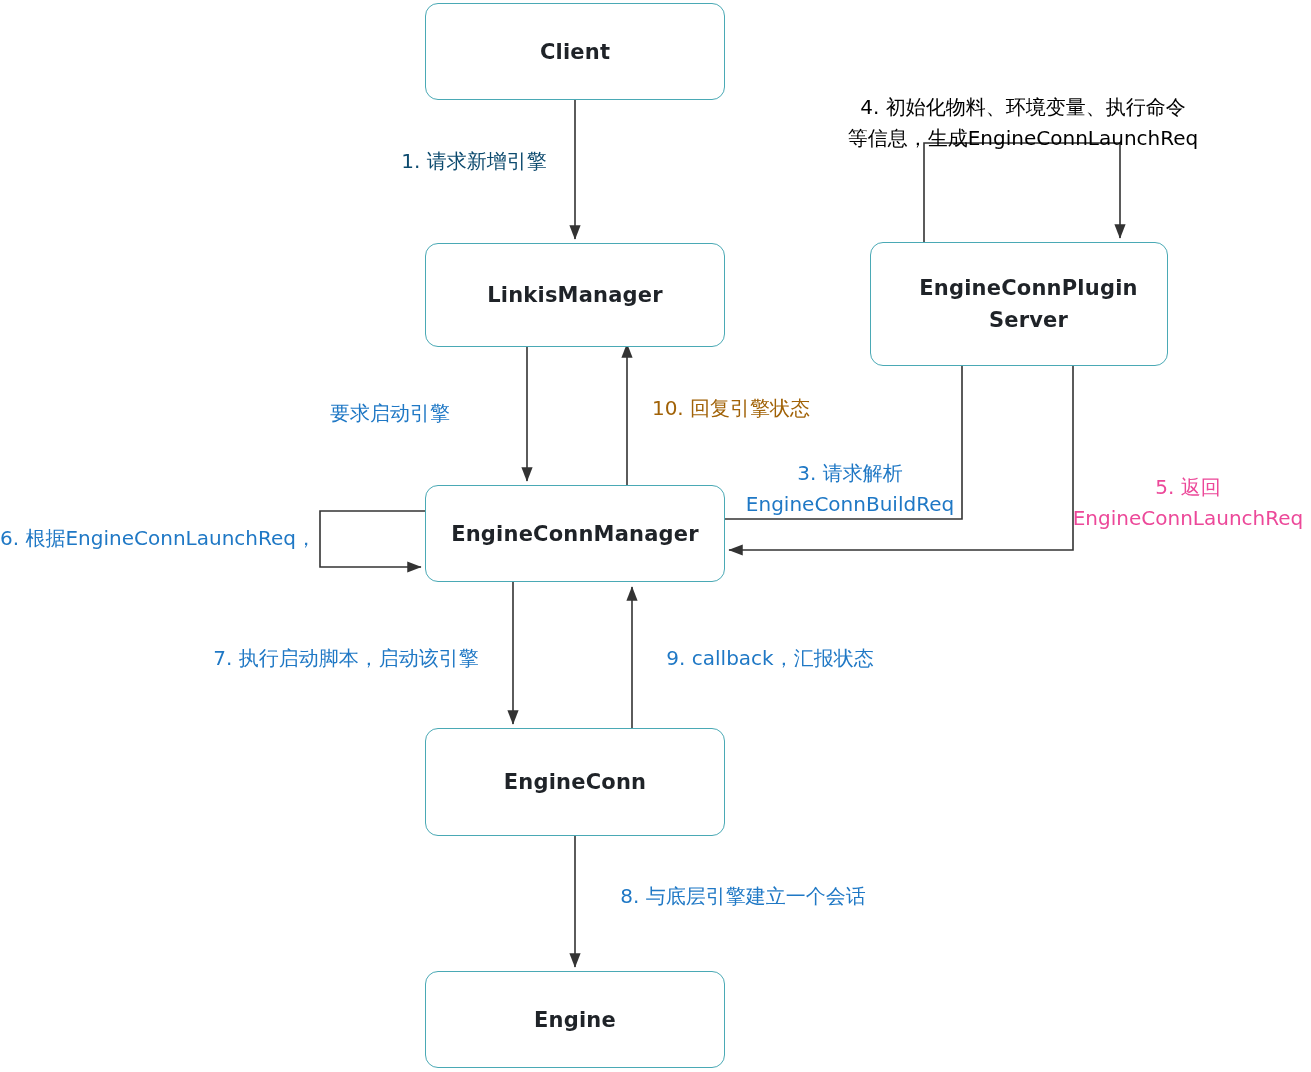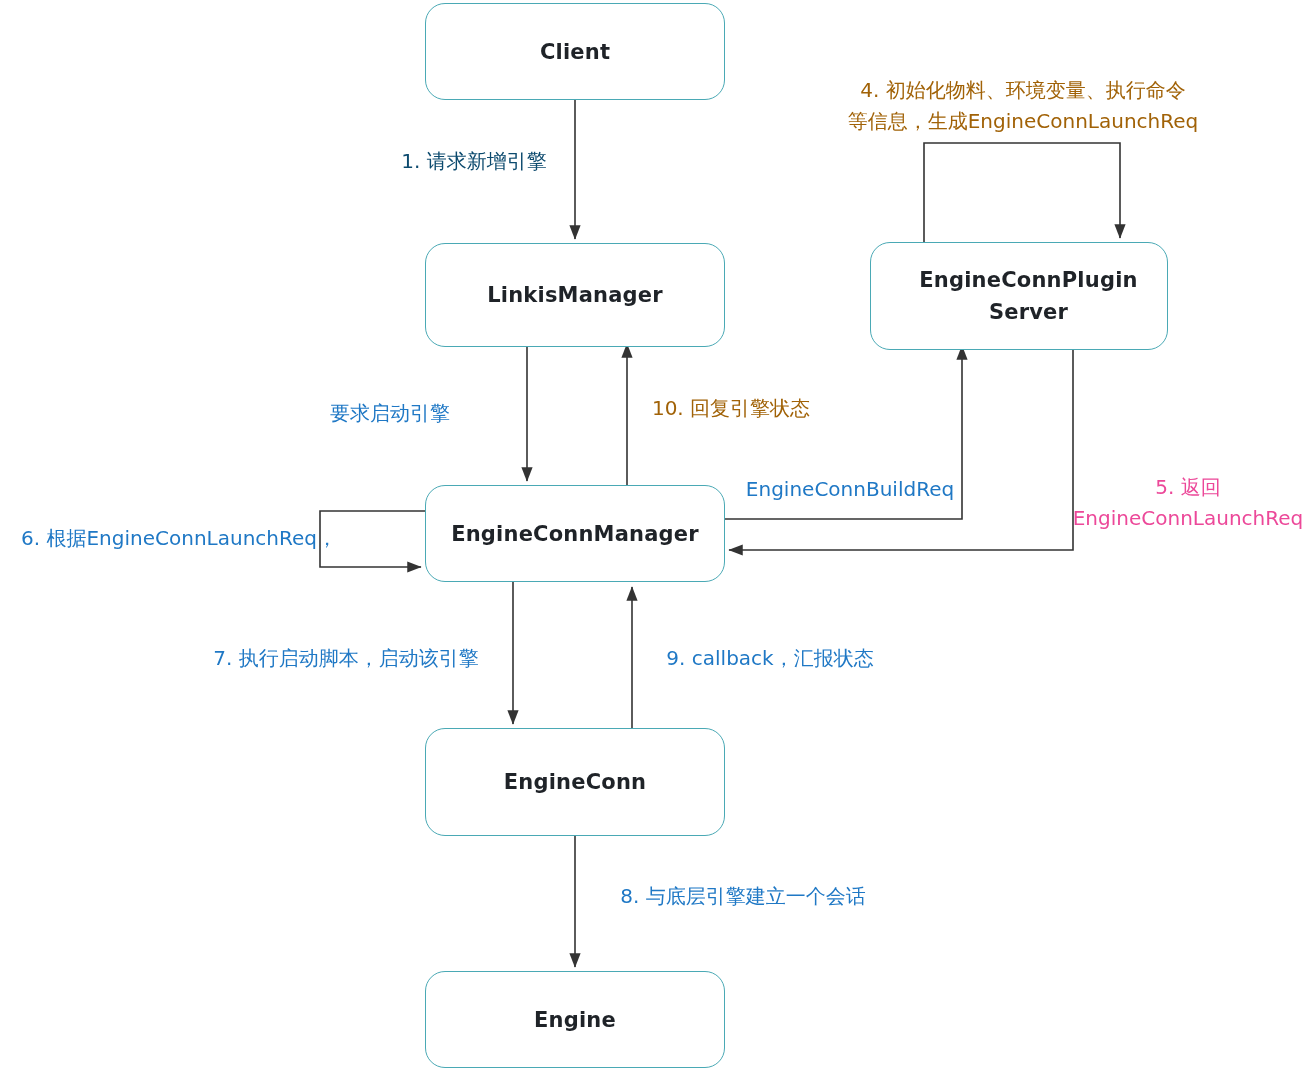--- a/index.html
+++ b/index.html
@@ -19,21 +19,21 @@
     position: absolute;
     left: 0; top: 0;
     width: 1311px;
     height: 1072px;
   }
   .node {
     position: absolute;
     box-sizing: border-box;
     background: #ffffff;
     border: 1.6px solid #4aa9b5;
-    border-radius: 20px;
+    border-radius: 13px;
     display: flex;
     flex-direction: column;
     align-items: center;
     justify-content: center;
     text-align: center;
     font-weight: bold;
     font-size: 21px;
     line-height: 32px;
     color: #1f2328;
     letter-spacing: 0.2px;
@@ -71,21 +71,21 @@
         <polyline points="627,485 627,344" fill="none" stroke="#333333" stroke-width="1.6" marker-end="url(#arrow-head)"></polyline>
       </g>
   </svg>
   <div id="node-layer">
       <div class="node" style="left: 425px; top: 3px; width: 300px; height: 97px; border-color: rgb(74, 169, 181); background: rgb(255, 255, 255); color: rgb(31, 35, 40);">
         <div>Client</div>
       </div>
       <div class="node" style="left: 425px; top: 243px; width: 300px; height: 104px; border-color: rgb(74, 169, 181); background: rgb(255, 255, 255); color: rgb(31, 35, 40);">
         <div>LinkisManager</div>
       </div>
-      <div class="node" style="left: 870px; top: 242px; width: 298px; height: 108px; border-color: rgb(74, 169, 181); background: rgb(255, 255, 255); color: rgb(31, 35, 40); padding-left: 19px;">
+      <div class="node" style="left: 870px; top: 242px; width: 298px; height: 124px; border-color: rgb(74, 169, 181); background: rgb(255, 255, 255); color: rgb(31, 35, 40); padding-left: 19px;">
         <div>EngineConnPlugin</div>
         <div>Server</div>
       </div>
       <div class="node" style="left: 425px; top: 485px; width: 300px; height: 97px; border-color: rgb(74, 169, 181); background: rgb(255, 255, 255); color: rgb(31, 35, 40);">
         <div>EngineConnManager</div>
       </div>
       <div class="node" style="left: 425px; top: 728px; width: 300px; height: 108px; border-color: rgb(74, 169, 181); background: rgb(255, 255, 255); color: rgb(31, 35, 40);">
         <div>EngineConn</div>
       </div>
       <div class="node" style="left: 425px; top: 971px; width: 300px; height: 97px; border-color: rgb(74, 169, 181); background: rgb(255, 255, 255); color: rgb(31, 35, 40);">
@@ -93,31 +93,32 @@
       </div>
     </div>
   <div id="label-layer">
       <div class="edge-label" style="left: 474px; top: 161px; color: #0c4a6e;">
         <div>1. 请求新增引擎</div>
       </div>
       <div class="edge-label" style="left: 390px; top: 413px; color: rgb(31, 120, 197);">
         <div>要求启动引擎</div>
       </div>
       <div class="edge-label" style="left: 850px; top: 489px; color: rgb(31, 120, 197);">
+        <div>3. 请求解析</div>
         <div>EngineConnBuildReq</div>
       </div>
-      <div class="edge-label" style="left: 1023px; top: 106px; color: #a16207;">
+      <div class="edge-label" style="left: 1023px; top: 123px; color: #000000;">
         <div>4. 初始化物料、环境变量、执行命令</div>
         <div>等信息，生成EngineConnLaunchReq</div>
       </div>
       <div class="edge-label" style="left: 1188px; top: 503px; color: #ec4899;">
         <div>5. 返回</div>
         <div>EngineConnLaunchReq</div>
       </div>
-      <div class="edge-label" style="left: 158px; top: 538px; color: rgb(31, 120, 197); margin-left: 21px;">
+      <div class="edge-label" style="left: 158px; top: 538px; color: rgb(31, 120, 197);">
         <div>6. 根据EngineConnLaunchReq，</div>
       </div>
       <div class="edge-label" style="left: 346px; top: 658px; color: rgb(31, 120, 197);">
         <div>7. 执行启动脚本，启动该引擎</div>
       </div>
       <div class="edge-label" style="left: 743px; top: 896px; color: rgb(31, 120, 197);">
         <div>8. 与底层引擎建立一个会话</div>
       </div>
       <div class="edge-label" style="left: 770px; top: 658px; color: rgb(31, 120, 197);">
         <div>9. callback，汇报状态</div>

